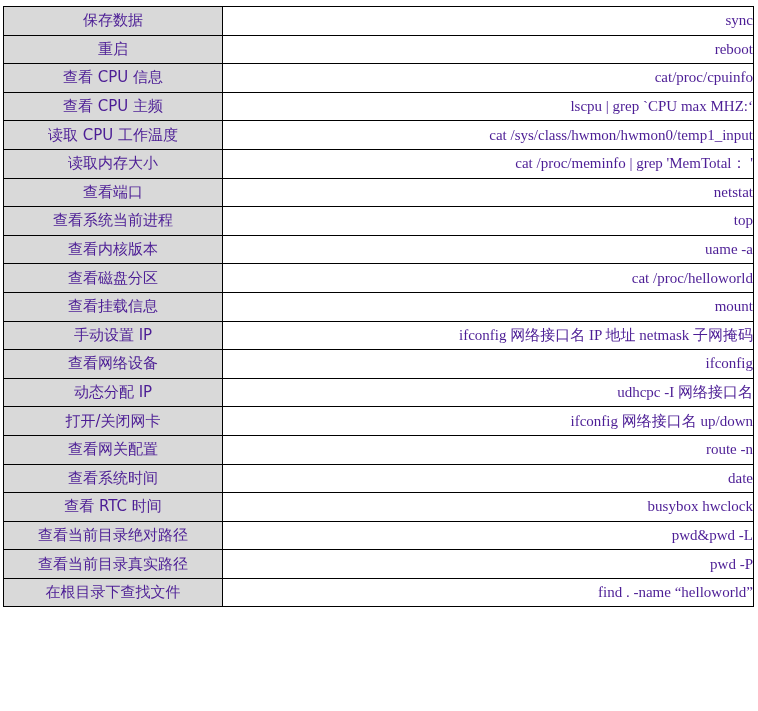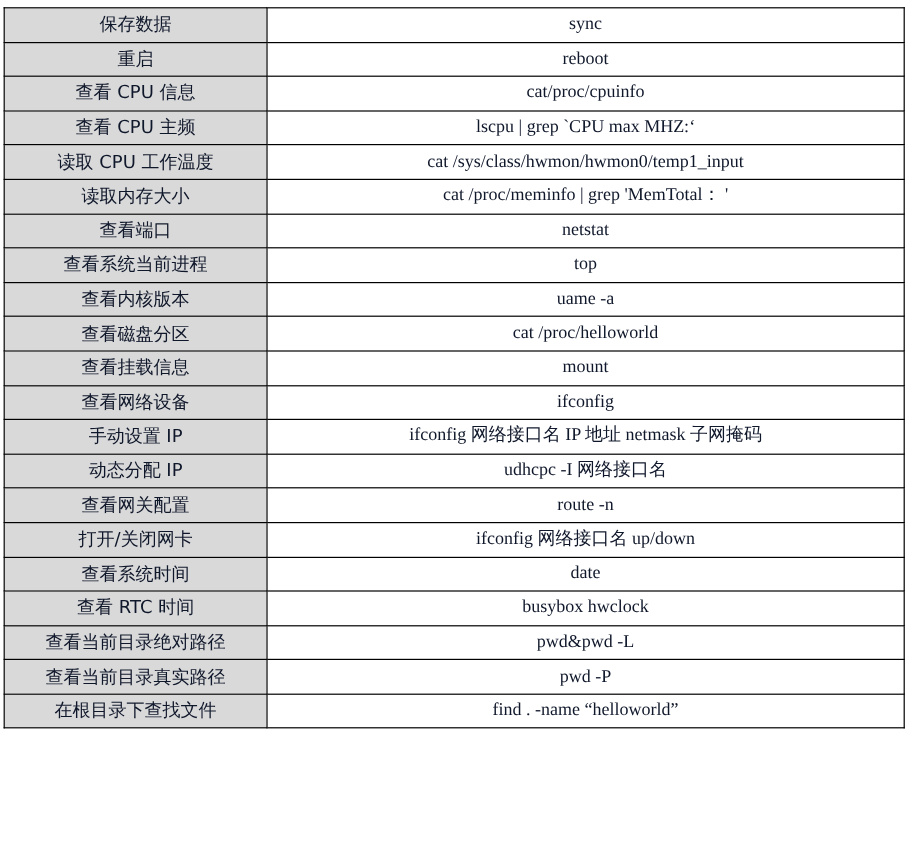--- a/index.html
+++ b/index.html
@@ -10,35 +10,35 @@
       top: 6px;
       width: 751px;
       border-collapse: collapse;
       table-layout: fixed;
     }
     table.cmd-table td {
       border: 1.5px solid #000000;
       height: 27.6px;
       padding: 0;
       font-size: 15px;
-      color: #0f172a;
+      color: #4c1d95;
       line-height: 1;
       white-space: nowrap;
       overflow: hidden;
     }
     td.label-cell {
       width: 218px;
       background: #d9d9d9;
       text-align: center;
       font-family: "DejaVu Sans", "Liberation Sans", sans-serif;
       font-size: 14.5px;
     }
     td.cmd-cell {
       background: #ffffff;
-      text-align: center;
+      text-align: right;
       padding-left: 8px;
       font-family: "Liberation Serif", "DejaVu Serif", serif;
       font-size: 15px;
     }
   </style>
 </head>
 <body>
 
 <table class="cmd-table">
   <tbody>
@@ -80,38 +80,38 @@
       </tr>
     <tr>
         <td class="label-cell">查看磁盘分区</td>
         <td class="cmd-cell">cat /proc/helloworld</td>
       </tr>
     <tr>
         <td class="label-cell">查看挂载信息</td>
         <td class="cmd-cell">mount</td>
       </tr>
     <tr>
+        <td class="label-cell">手动设置 IP</td>
+        <td class="cmd-cell">ifconfig  网络接口名  IP 地址  netmask  子网掩码</td>
+      </tr>
+    <tr>
         <td class="label-cell">查看网络设备</td>
         <td class="cmd-cell">ifconfig</td>
-      </tr>
-    <tr>
-        <td class="label-cell">手动设置 IP</td>
-        <td class="cmd-cell">ifconfig  网络接口名  IP 地址  netmask  子网掩码</td>
       </tr>
     <tr>
         <td class="label-cell">动态分配 IP</td>
         <td class="cmd-cell">udhcpc -I  网络接口名</td>
       </tr>
     <tr>
+        <td class="label-cell">打开/关闭网卡</td>
+        <td class="cmd-cell">ifconfig  网络接口名  up/down</td>
+      </tr>
+    <tr>
         <td class="label-cell">查看网关配置</td>
         <td class="cmd-cell">route -n</td>
-      </tr>
-    <tr>
-        <td class="label-cell">打开/关闭网卡</td>
-        <td class="cmd-cell">ifconfig  网络接口名  up/down</td>
       </tr>
     <tr>
         <td class="label-cell">查看系统时间</td>
         <td class="cmd-cell">date</td>
       </tr>
     <tr>
         <td class="label-cell">查看 RTC 时间</td>
         <td class="cmd-cell">busybox hwclock</td>
       </tr>
     <tr>

